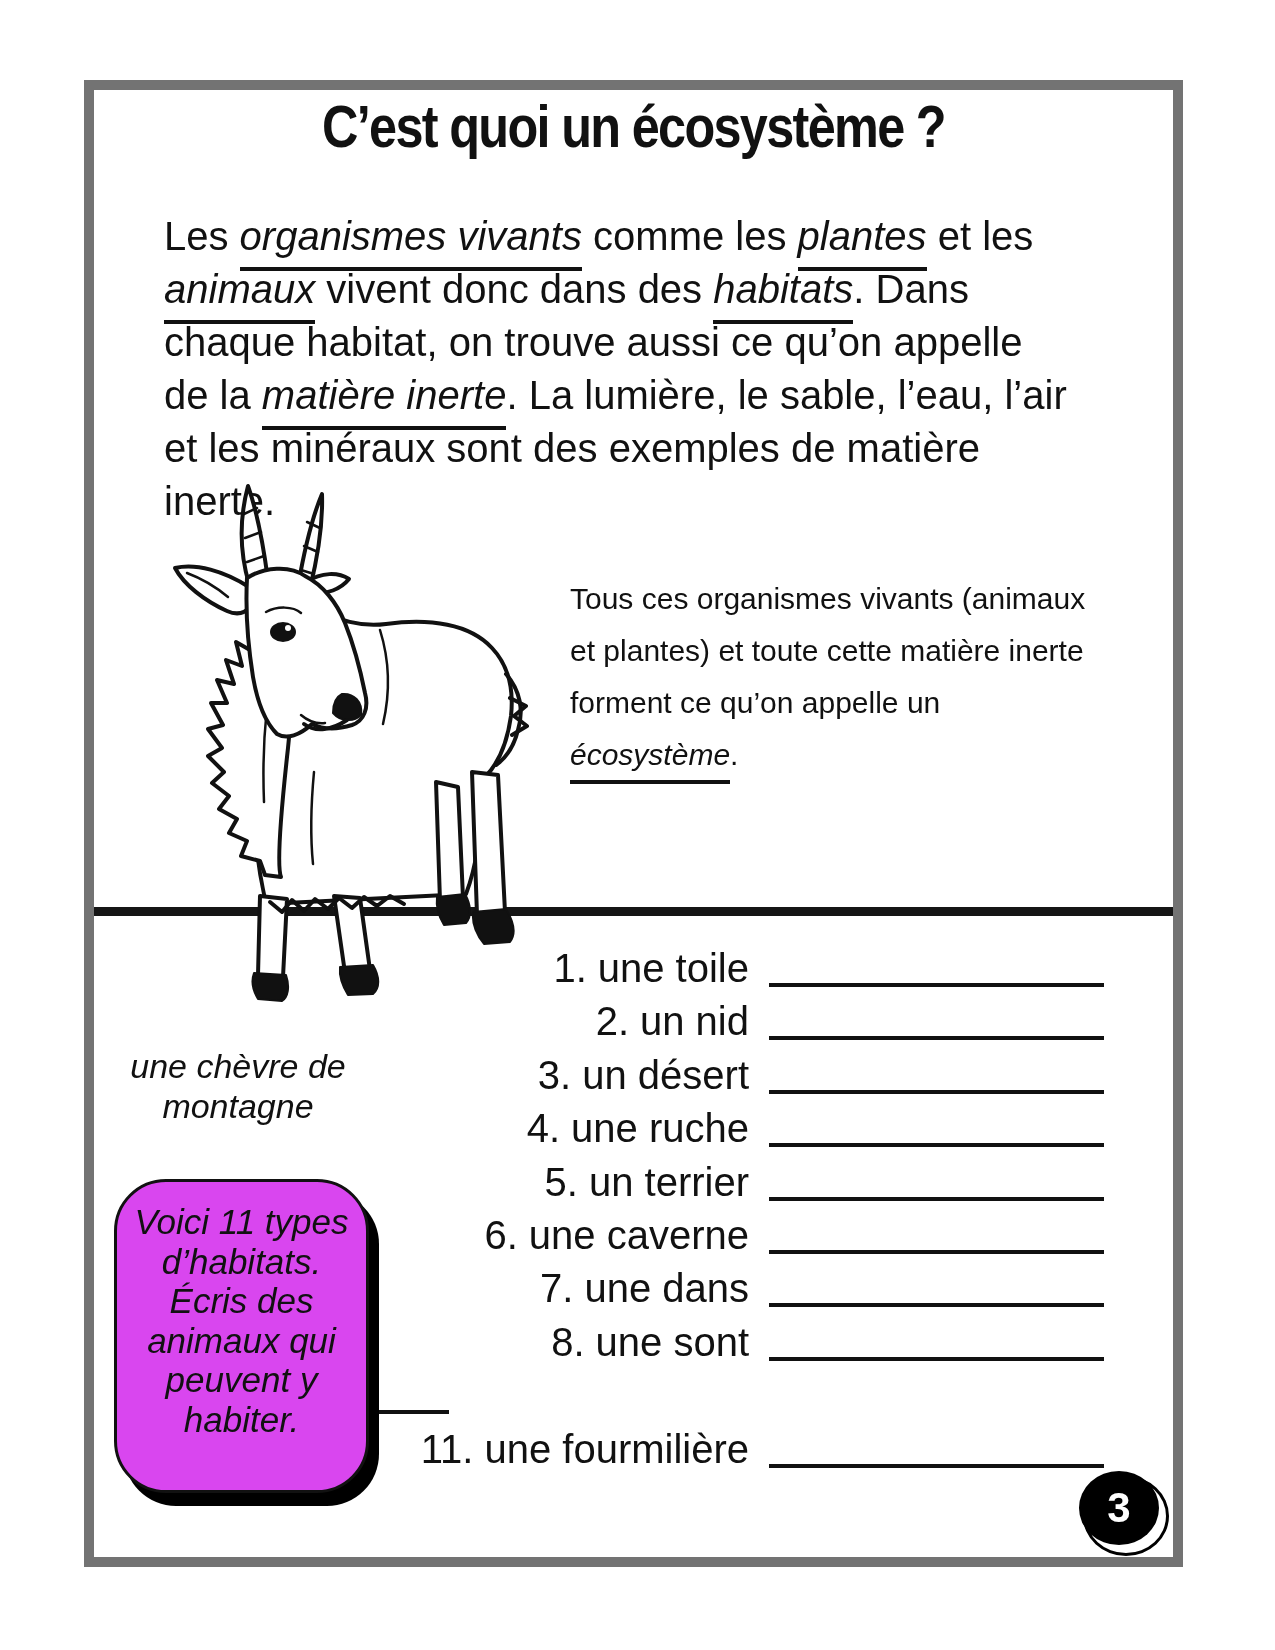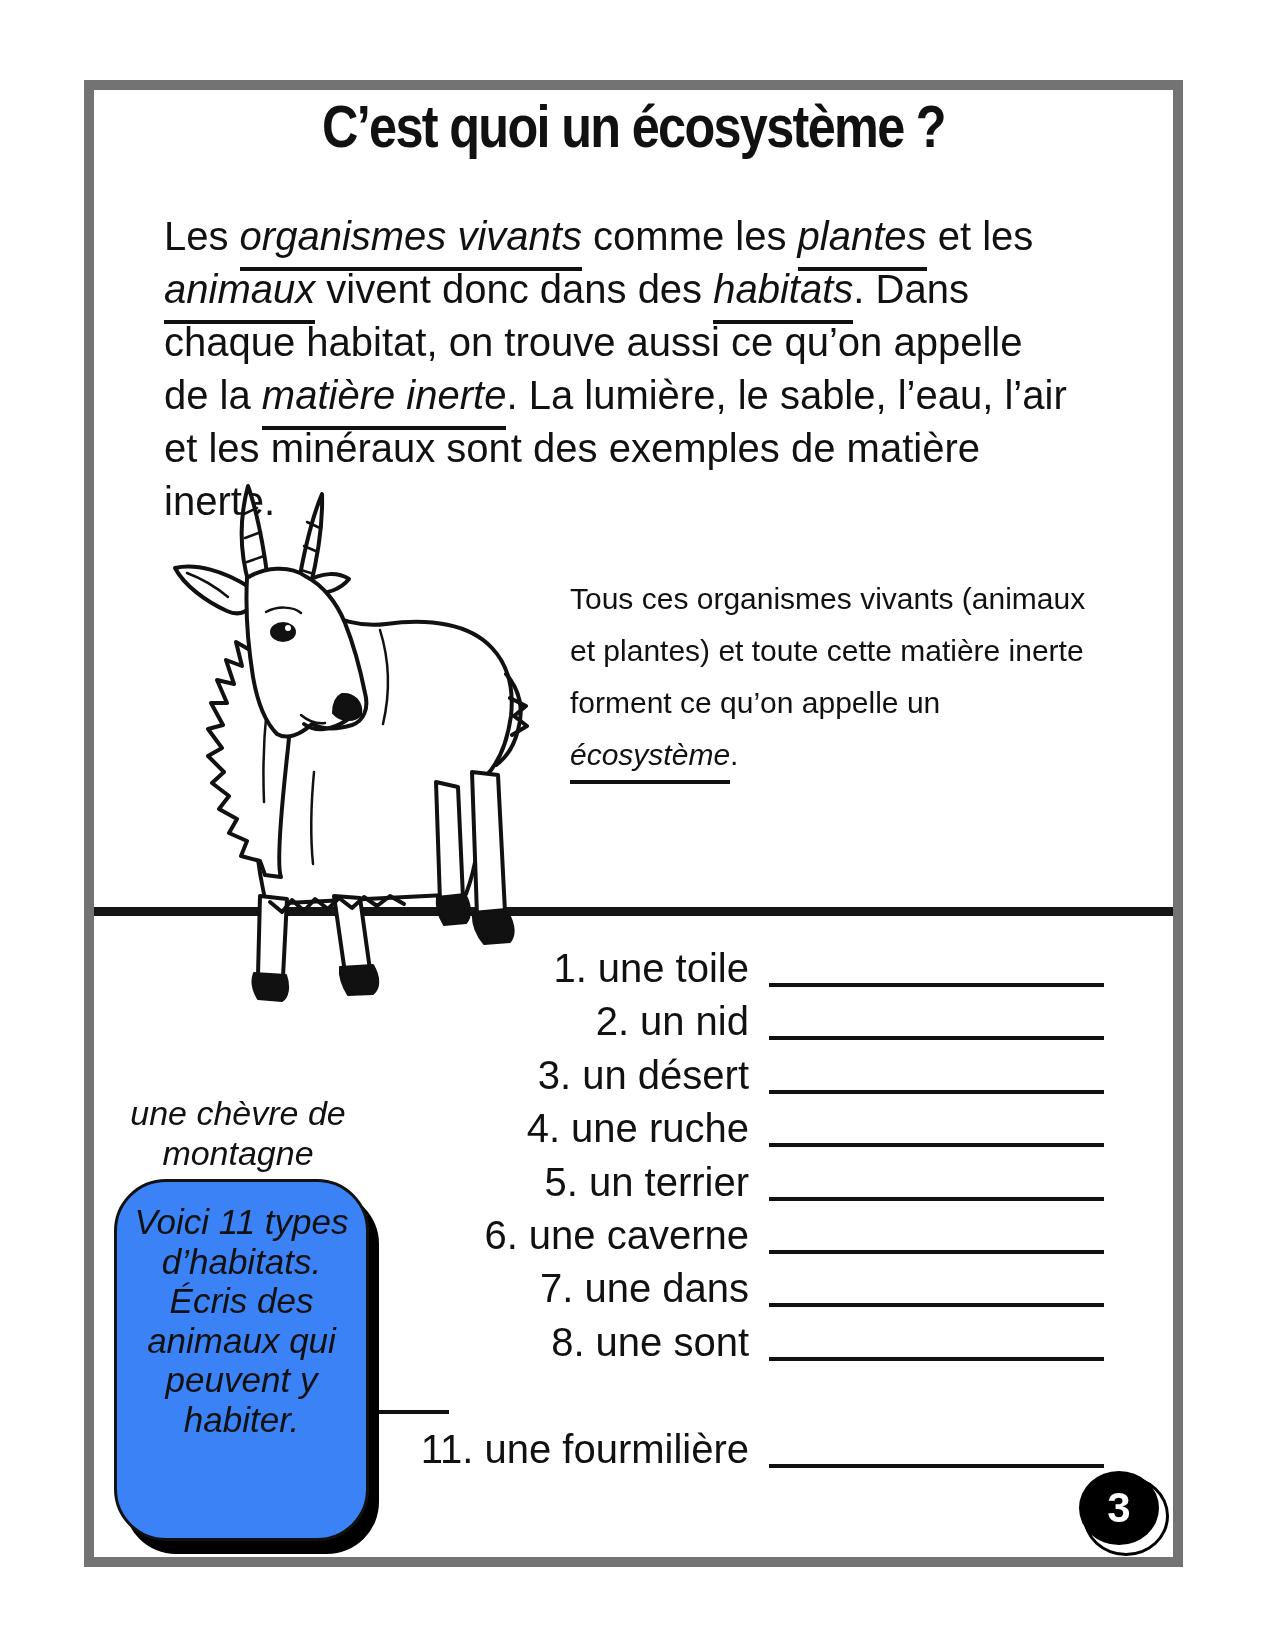--- a/index.html
+++ b/index.html
@@ -41,38 +41,38 @@
   }
 
   .divider {
     position:absolute; left:0; top:817px; width:100%; height:9px;
     background:#151515; z-index:1;
   }
 
   .caption {
     position:absolute; left:30px; top:956px; width:228px;
     font-size:34px; font-style:italic; line-height:40px;
-    text-align:center; z-index:4;margin-top:47px;
+    text-align:center; z-index:4;
   }
 
   .habitat-list { position:absolute; left:0; top:853px; width:1012px; z-index:2; }
   .row { display:flex; align-items:flex-start; height:53.4px; }
   .lbl {
     flex:0 0 655px; text-align:right;
     font-size:40px; line-height:50px; white-space:nowrap;
   }
   .num { margin-right:11px; }
   .blank {
     flex:0 0 335px; margin-left:20px; height:44px;
     border-bottom:4px solid #111;
   }
 
   .bubble {
-    position:absolute; left:20px; top:1089px; width:255px; height:362px;
-    background:#3b82f6; border:3.5px solid #111; border-radius:52px;
+    position:absolute; left:20px; top:1089px; width:255px; height:314px;
+    background:#d946ef; border:3.5px solid #111; border-radius:52px;
     box-shadow:10px 13px 0 #000;
     z-index:5;
     display:flex; align-items:flex-start; justify-content:center;
   }
   .bubble-text {
     padding:20px 2px 0 2px; width:250px;
     font-size:35px; font-style:italic; line-height:39.5px;
     text-align:center;
   }
 

